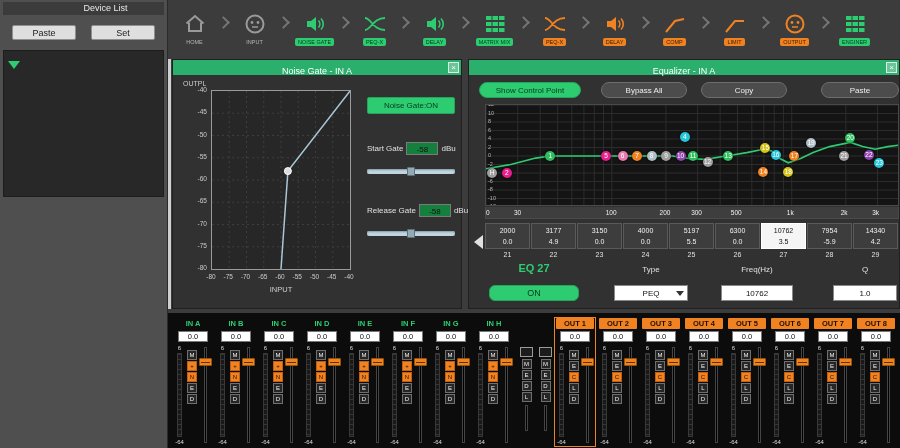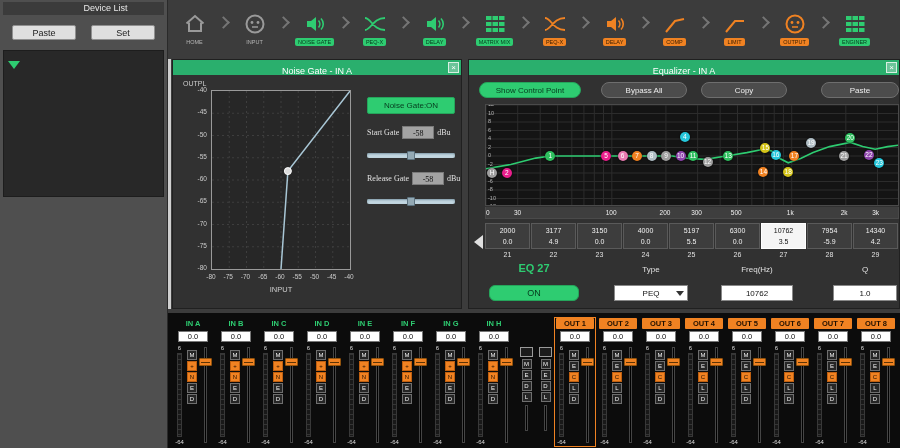--- a/index.html
+++ b/index.html
@@ -41,22 +41,22 @@
 
   
   .ng-graph { position:absolute; left:6px; top:20px; width:180px; height:224px; }
   .ng-outlab { position:absolute; left:4px; top:0; font-size:7px; color:#ccc; }
   .ng-plot { position:absolute; left:32px; top:10px; width:140px; height:180px; background:#272727; border:1px solid #9a9a9a; }
   .ng-ylab { position:absolute; left:0; width:28px; text-align:right; font-size:6.5px; color:#ccc; }
   .ng-xlab { position:absolute; width:20px; text-align:center; font-size:6.5px; color:#ccc; top:193px; }
   .ng-inlab { position:absolute; top:205px; left:32px; width:140px; text-align:center; font-size:7.5px; color:#ccc; }
   .ng-controls { position:absolute; left:194px; top:25px; width:92px; font-size:8px; color:#e0e0e0; }
   .ng-on-btn { width:88px; height:17px; background:#2ecc71; color:#063a1e; border:1px solid #25a55b; border-radius:2px; font-size:8px; font-family:inherit; cursor:pointer; margin-top:12px; }
-  .ng-row { margin-top:12px; display:flex; align-items:center; gap:3px; white-space:nowrap;font-family:Liberation Serif, serif; }
-  .ng-value { width:32px; height:13px; background:#a3a3a3; border:1px solid #7a7a7a; color:#111; text-align:center; line-height:13px; font-size:8px; flex:0 0 auto; }
+  .ng-row { margin-top:28px; display:flex; align-items:center; gap:3px; white-space:nowrap; }
+  .ng-value { width:32px; height:13px; background:#15803d; border:1px solid #7a7a7a; color:#111; text-align:center; line-height:13px; font-size:8px; flex:0 0 auto; }
   .ng-slider { position:relative; width:88px; height:9px; margin-top:12px; cursor:pointer; }
   .ng-slider .track { position:absolute; left:0; right:0; top:2px; height:5px; background:#c2d6e0; border-radius:2px; box-shadow:inset 0 1px 2px #7f99a6; }
   .ng-slider .thumb { position:absolute; left:46%; top:0; width:8px; height:9px; background:#93a9b4; border:1px solid #5d7380; border-radius:1px; }
 
   
   .eq-btn { position:absolute; top:22px; height:16px; font-size:8px; font-family:inherit; background:#4c4c4c; color:#eee; border:1px solid #6e6e6e; border-radius:8px; cursor:pointer; }
   #btn-show { left:10px; width:102px; background:#2ecc71; color:#063a1e; border-color:#25a55b; }
   #btn-bypass { left:132px; width:86px; }
   #btn-copy { left:232px; width:86px; }
   #btn-paste { left:352px; width:78px; }

